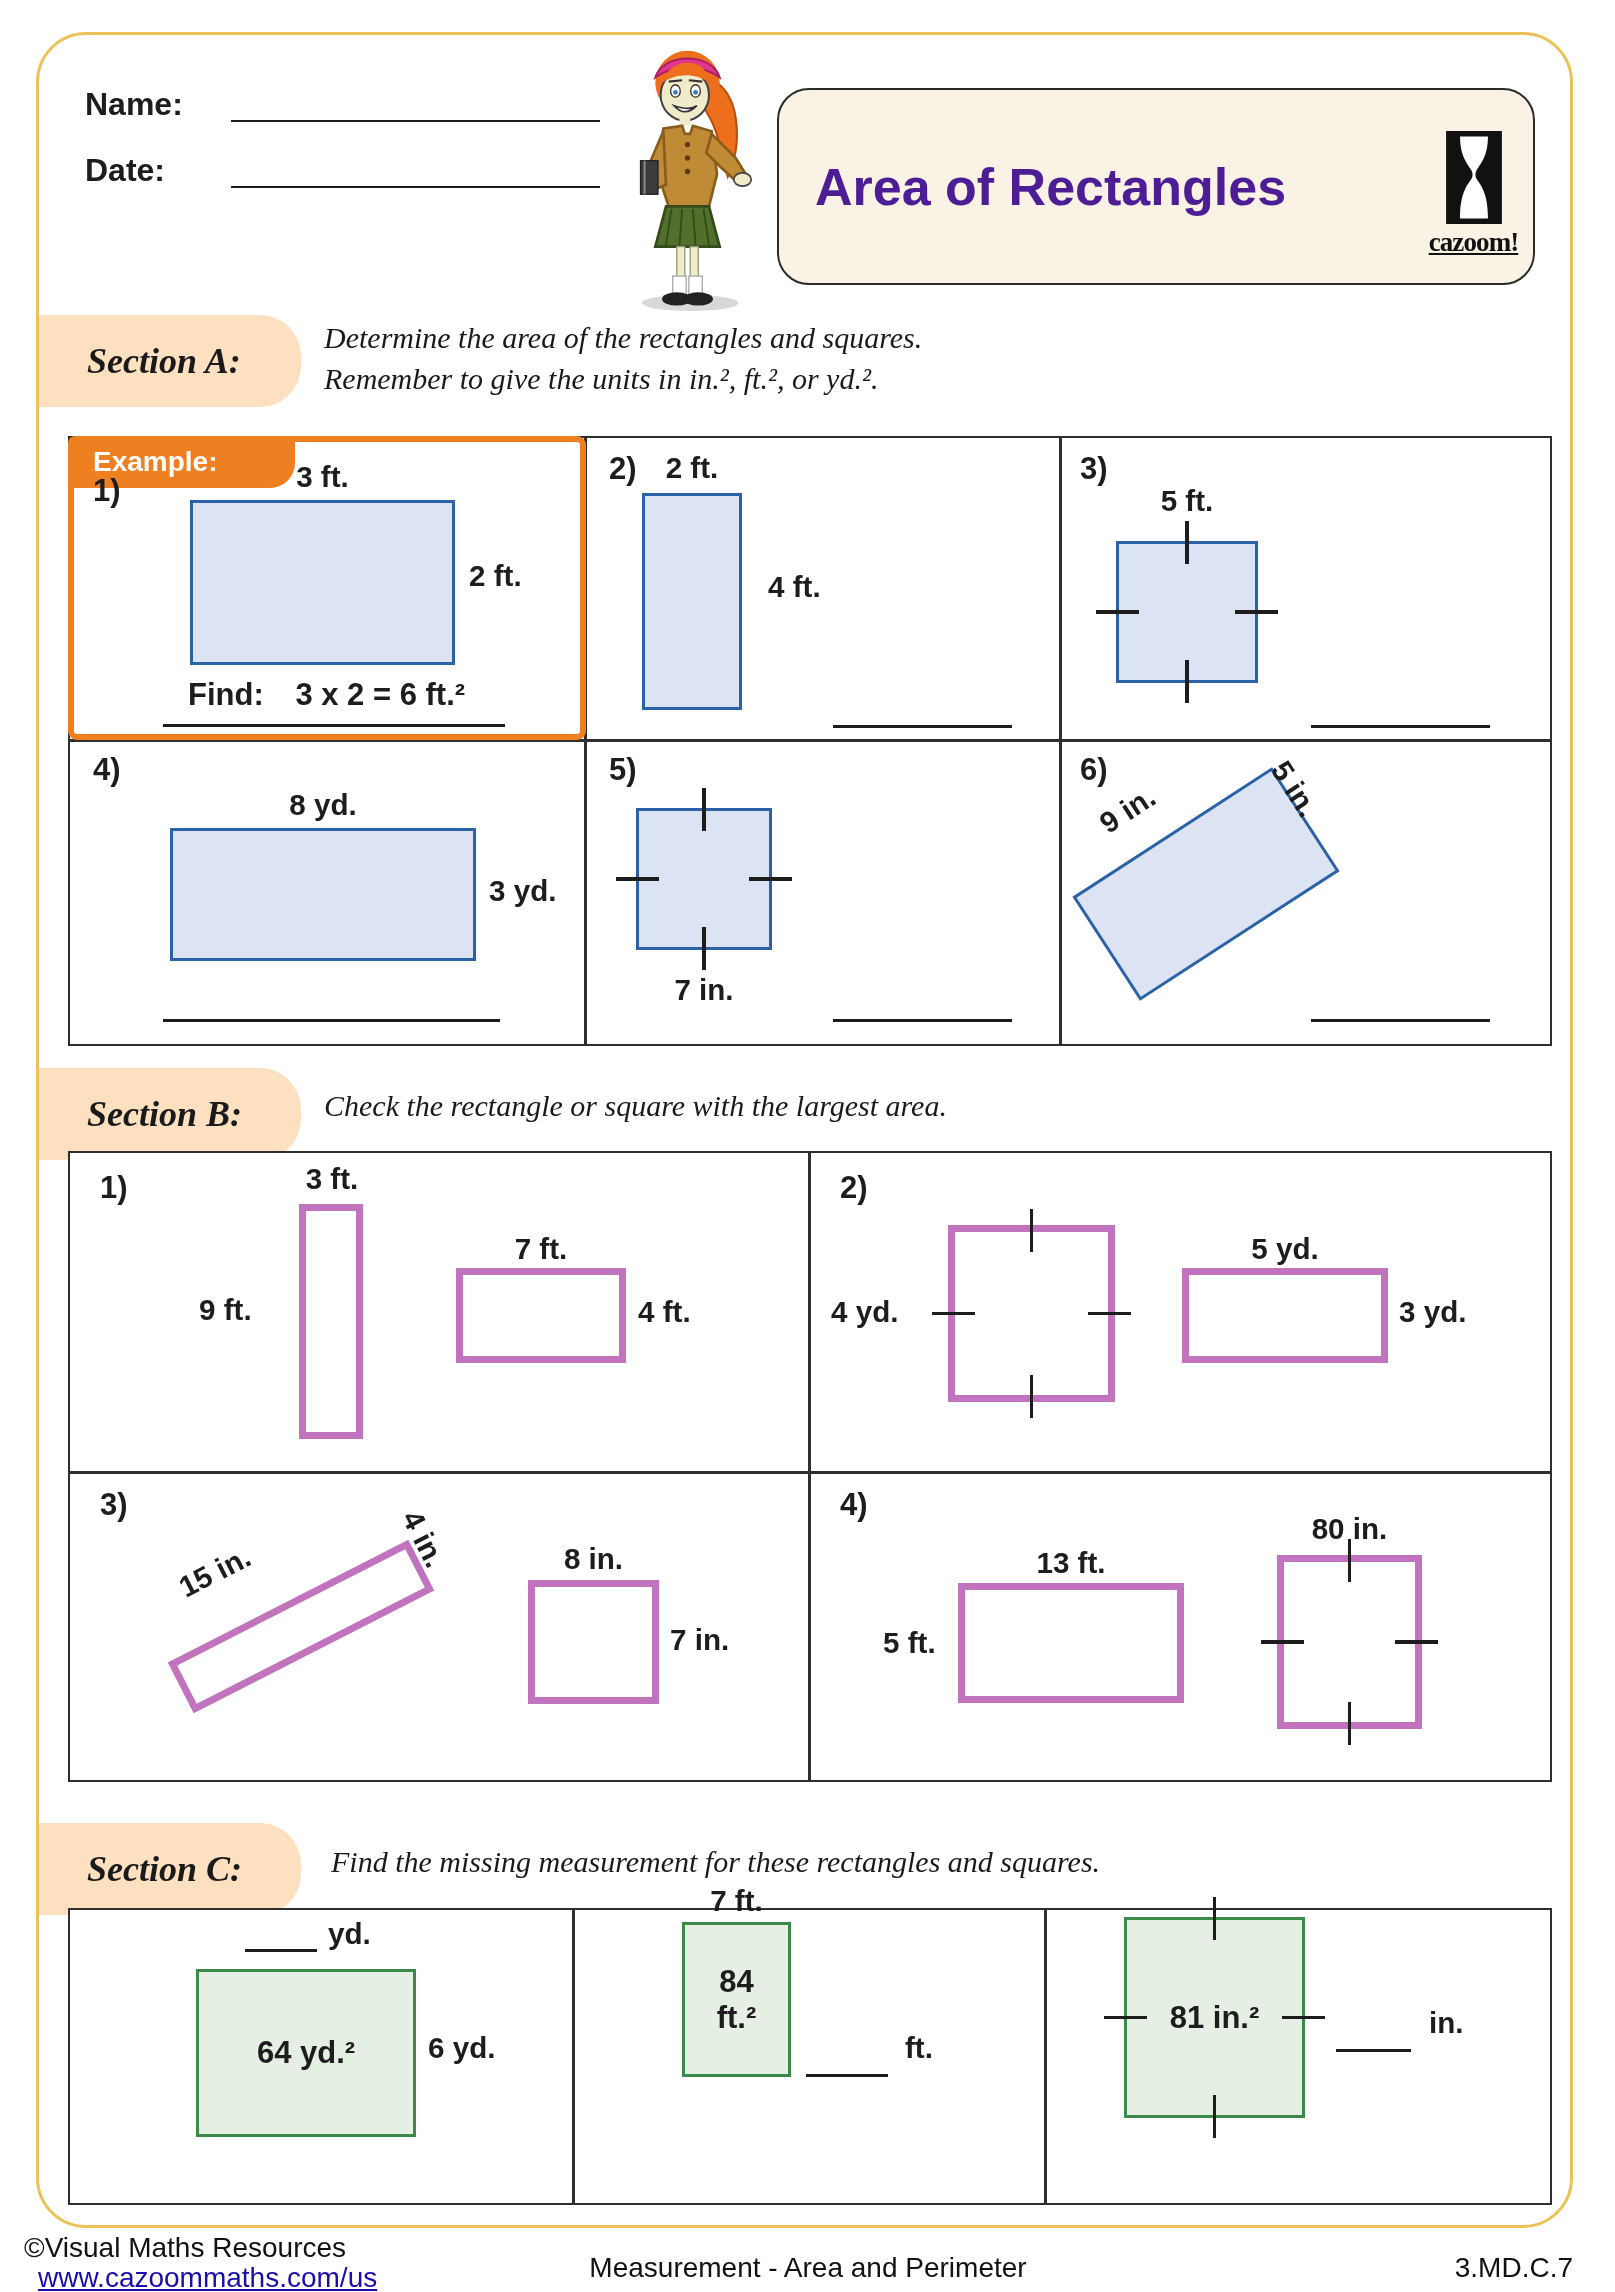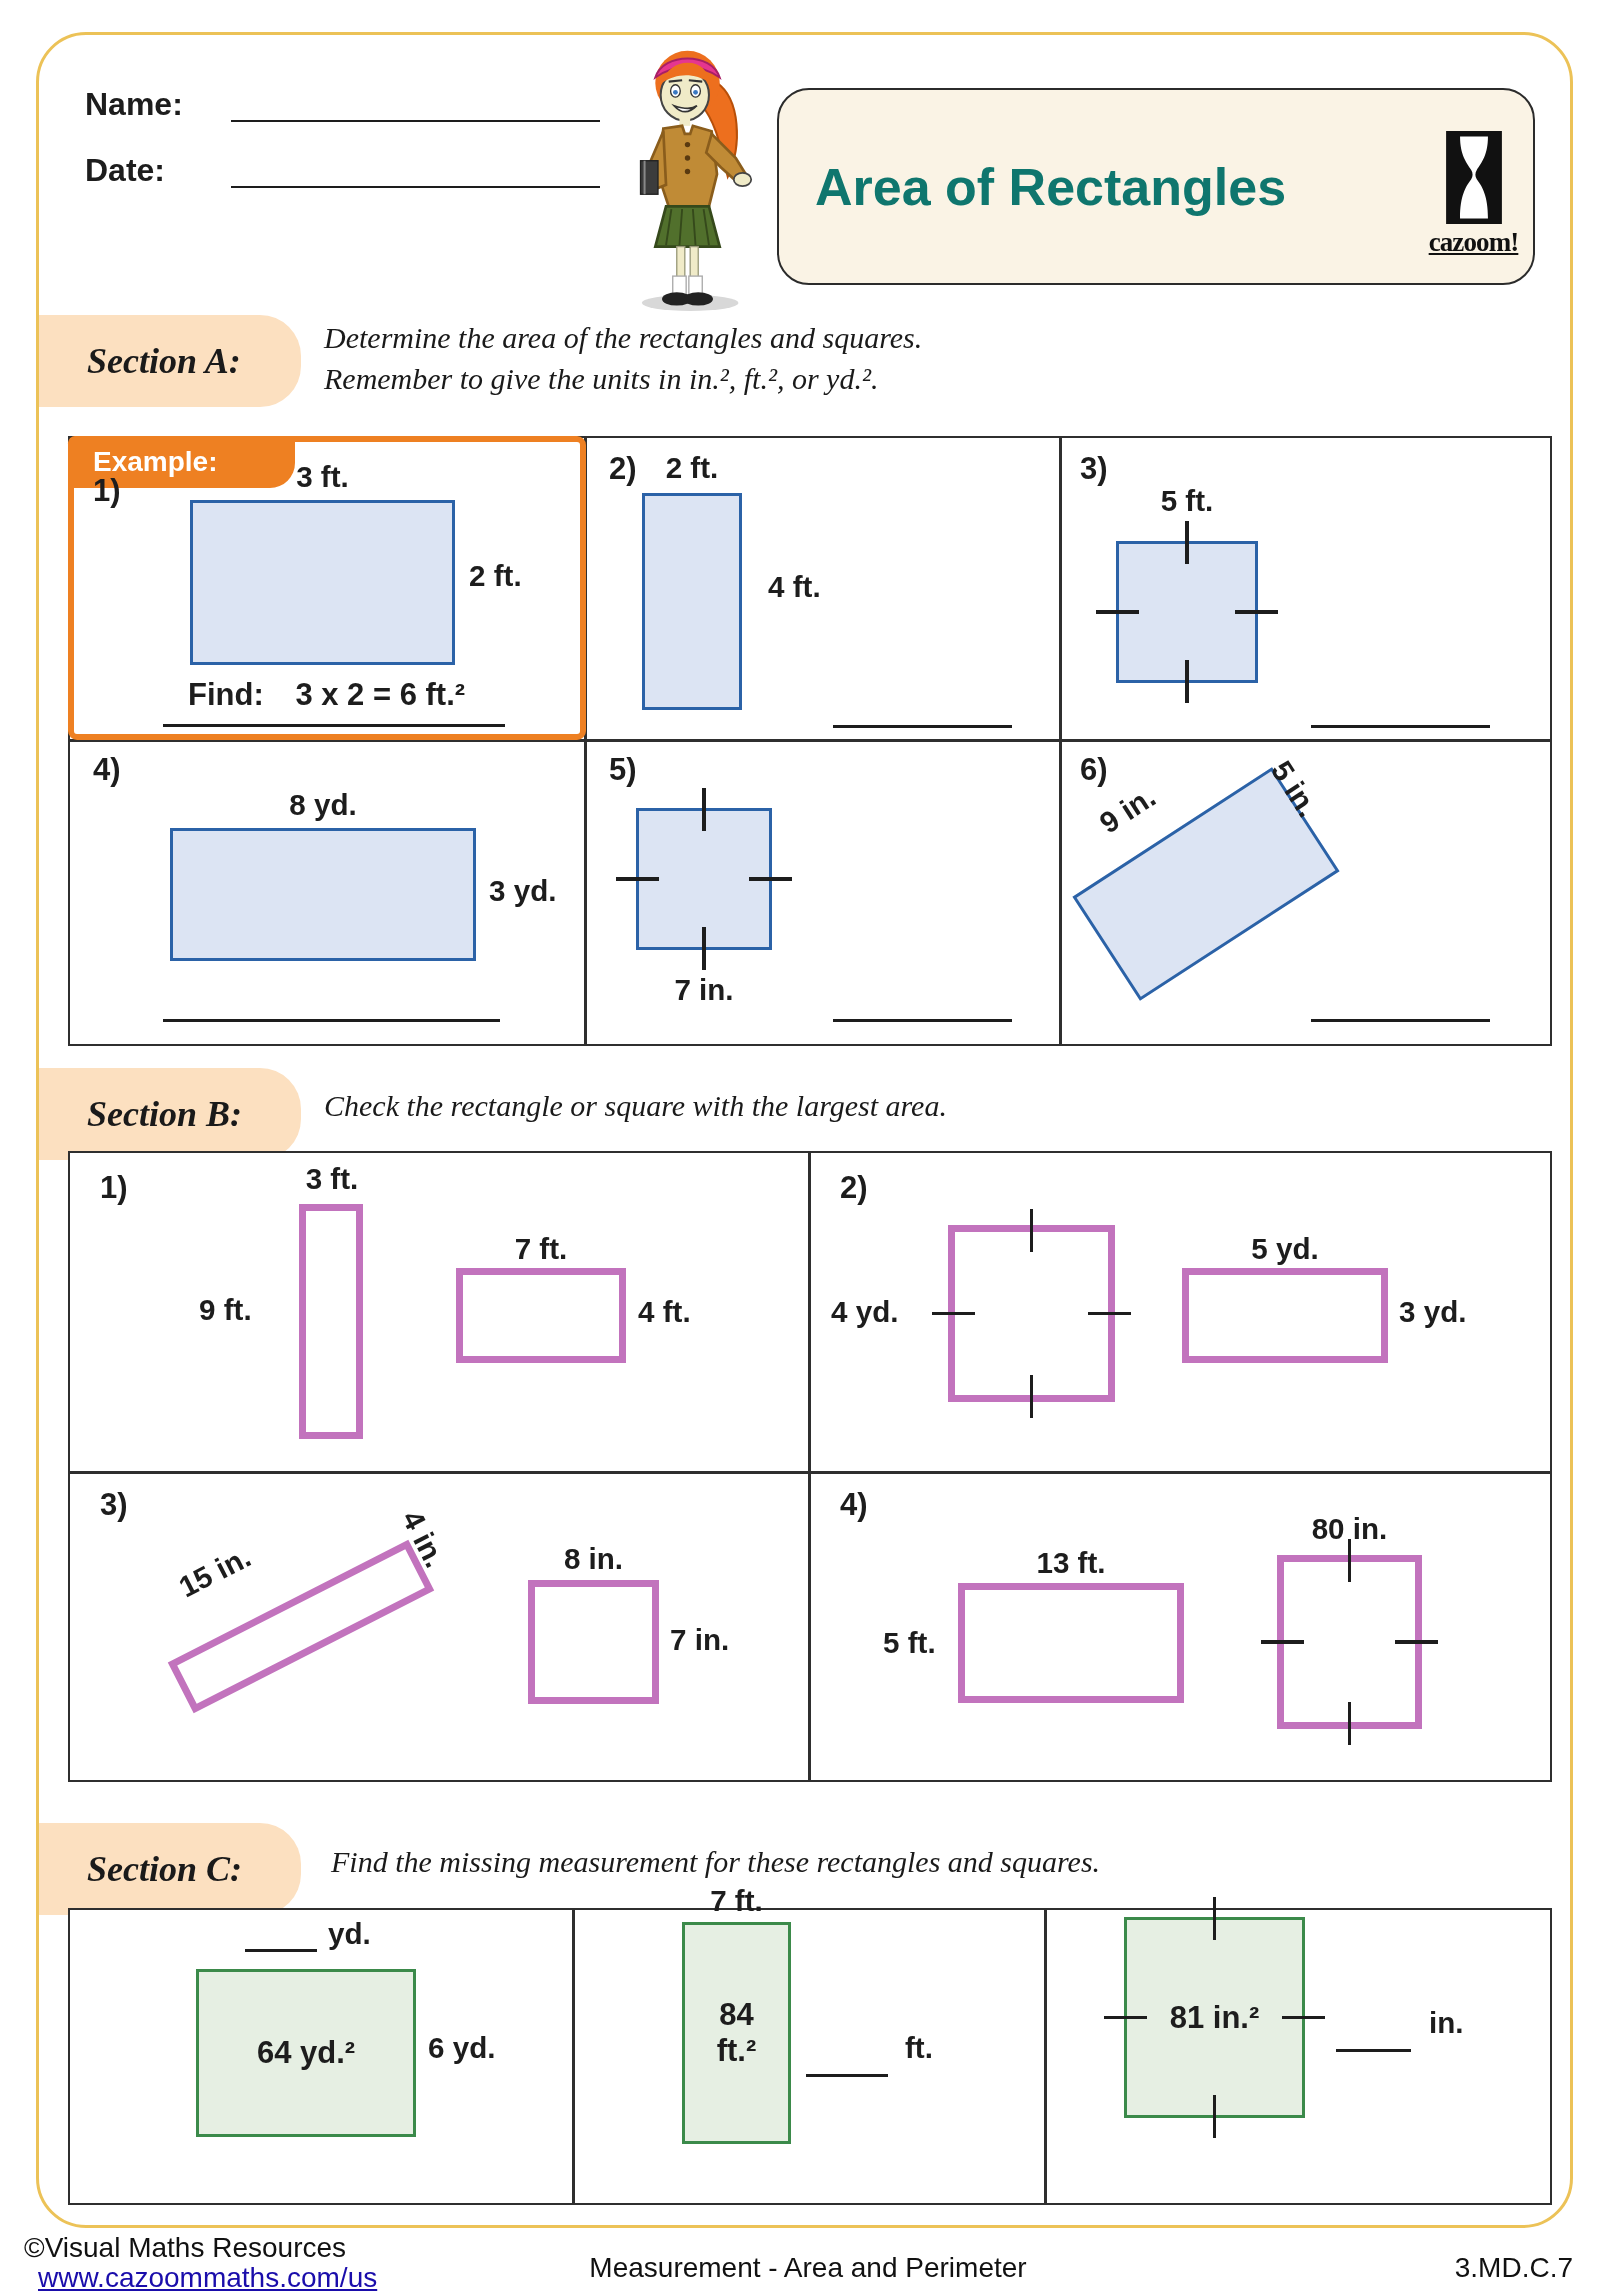--- a/index.html
+++ b/index.html
@@ -77,21 +77,21 @@
     <rect x="52" y="150" width="6" height="26" fill="#f0ebc8" stroke="#9a9a7a" stroke-width="1"></rect>
     <rect x="62" y="150" width="6" height="26" fill="#f0ebc8" stroke="#9a9a7a" stroke-width="1"></rect>
     <rect x="49" y="172" width="10" height="14" fill="#fff" stroke="#aaa"></rect>
     <rect x="61" y="172" width="10" height="14" fill="#fff" stroke="#aaa"></rect>
     <ellipse cx="52" cy="189" rx="11" ry="5" fill="#222"></ellipse>
     <ellipse cx="68" cy="189" rx="11" ry="5" fill="#222"></ellipse>
   </svg>
 
   <div style="position:absolute; left:777px; top:88px; width:758px; height:197px; background:#faf3e5;
               border:2.7px solid #2b2b2b; border-radius:32px;">
-    <div style="position:absolute; left:36px; top:50%; transform:translateY(-50%); font-size:52px; font-weight:bold; color:#0f766e; white-space:nowrap;text-align:right;">Area of Rectangles</div>
+    <div style="position:absolute; left:36px; top:50%; transform:translateY(-50%); font-size:52px; font-weight:bold; color:#4c1d95; white-space:nowrap;text-align:right;">Area of Rectangles</div>
     <div style="position:absolute; left:638px; top:41px; width:113px; text-align:center;">
       <svg width="56" height="93" viewBox="0 0 60 100">
         <rect width="60" height="100" fill="#111"></rect>
         <path d="M15 6 H45 C45 26 38 34 33 42 C31 45 31 49 33 52 C39 60 45 70 45 94 H15 C15 70 21 60 27 52 C29 49 29 45 27 42 C22 34 15 26 15 6 Z" fill="#fff"></path>
       </svg>
       <div style="font-family:'Liberation Serif',serif; font-weight:bold; font-size:27px; color:#111; margin-top:0px; letter-spacing:-0.9px;text-decoration:underline;">cazoom!</div>
     </div>
   </div>
 
   <div class="pill" style="top:315px;">
@@ -218,21 +218,21 @@
   </div>
 
   <div class="fill-line" style="left:245px; top:1949px; width:72px;"></div>
   <div class="dim" style="left:328px; top:1917px;">yd.</div>
   <div class="green-shape" style="left:196px; top:1969px; width:220px; height:168px;">
     <div class="green-area">64 yd.²</div>
   </div>
   <div class="dim" style="left:428px; top:2031px;">6 yd.</div>
 
   <div class="dim center" style="left:682px; width:109px; top:1884px;">7 ft.</div>
-  <div class="green-shape" style="left:682px; top:1922px; width:109px; height:222px; flex-direction:column;">
+  <div class="green-shape" style="left:682px; top:1922px; width:109px; height:155px; flex-direction:column;">
     <div class="green-area">84</div>
     <div class="green-area">ft.²</div>
   </div>
   <div class="fill-line" style="left:806px; top:2074px; width:82px;"></div>
   <div class="dim" style="left:905px; top:2031px;">ft.</div>
 
   <div class="green-shape" style="left:1124px; top:1917px; width:181px; height:201px;">
     <div class="tick-v t"></div>
     <div class="tick-v b"></div>
     <div class="tick-h l"></div>

